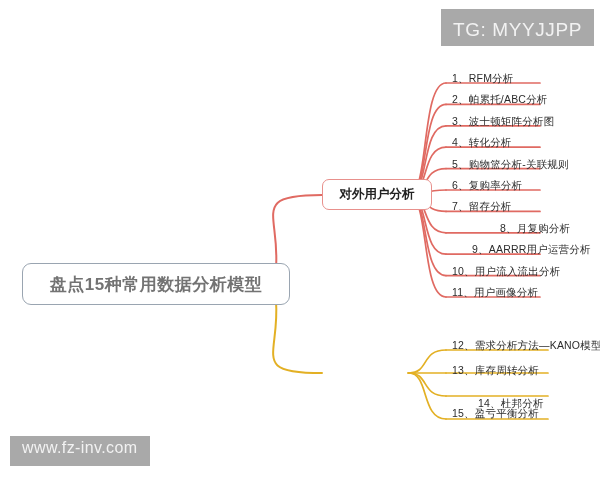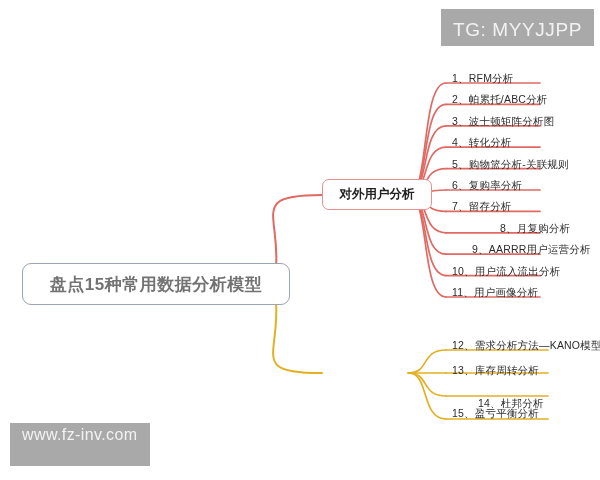--- a/index.html
+++ b/index.html
@@ -102,21 +102,21 @@
   #watermark-tg {
     right: 6px;
     top: 9px;
     padding: 10px 12px 5px 12px;
     font-size: 19px;
     letter-spacing: 0.6px;
   }
   #watermark-site {
     left: 10px;
     bottom: 14px;
-    padding: 3px 12px 22px 12px;
+    padding: 3px 12px 9px 12px;
     font-size: 16px;
     letter-spacing: 0.4px;
   }
 </style>
 </head>
 <body>
 
 <div id="canvas">
 
   <svg id="wires" viewBox="0 0 600 480" xmlns="http://www.w3.org/2000/svg">

